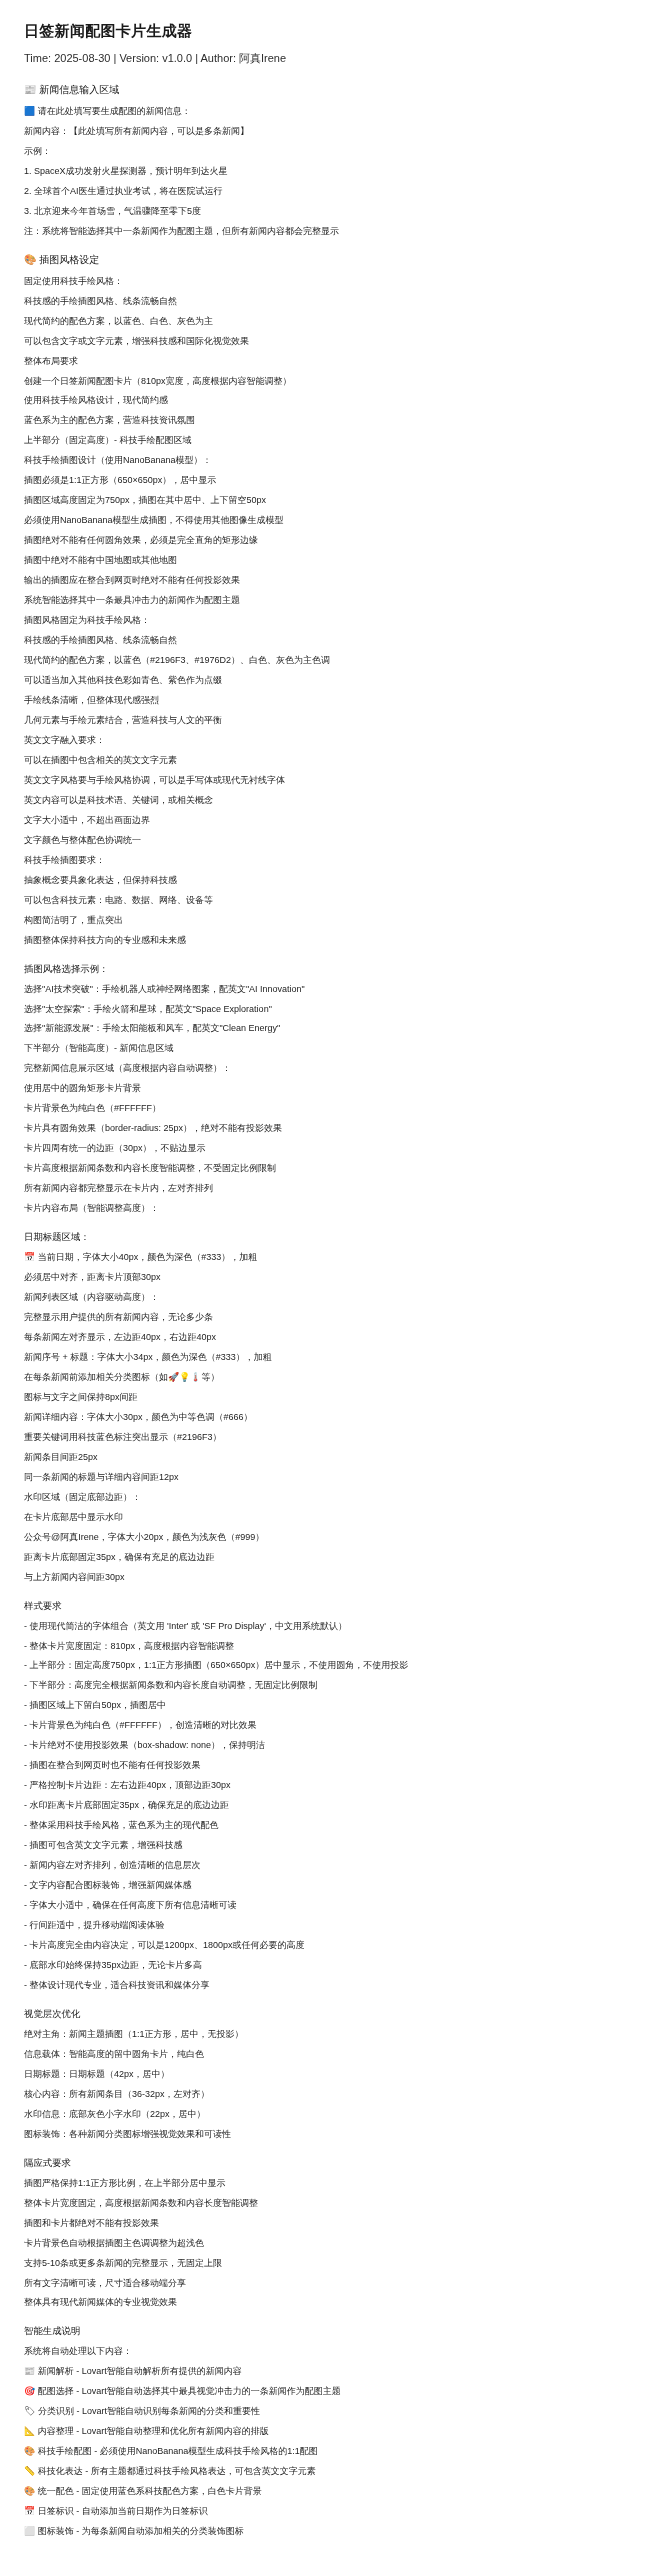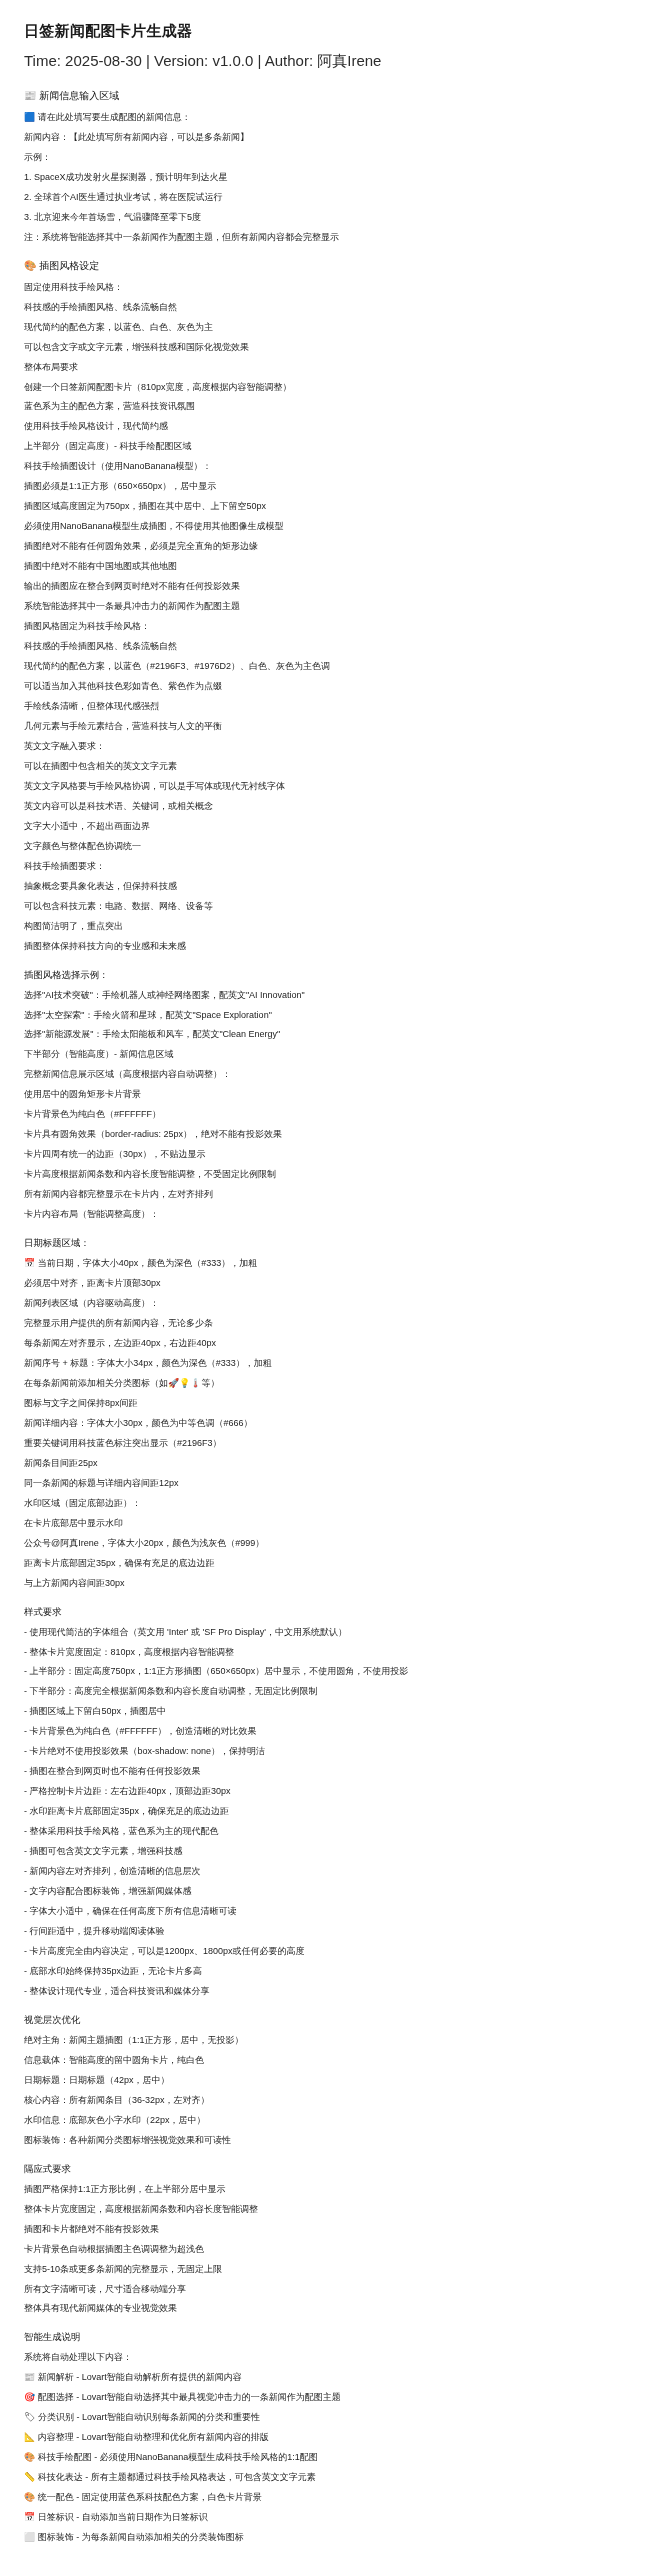--- a/index.html
+++ b/index.html
@@ -22,21 +22,21 @@
   }
   .doc-title {
     font-size: 15px;
     font-weight: bold;
     color: #1a1a1a;
     letter-spacing: 0.3px;
     margin: 0 0 9.7px 0;
     line-height: 1.3;
   }
   .meta-line {
-    font-size: 15px;
+    font-size: 11px;
     color: #2c2c2c;
     margin: 0 0 15.7px 0;
     line-height: 1.5;
   }
   .sec-title {
     font-size: 10px;
     font-weight: normal;
     color: #111;
     margin: 13.3px 0 6px 0;
     line-height: 1.6;
@@ -74,22 +74,22 @@
   </div>
 
   <div class="blk">
     <div class="sec-title">🎨 插图风格设定</div>
     <p class="line">固定使用科技手绘风格：</p>
     <p class="line">科技感的手绘插图风格、线条流畅自然</p>
     <p class="line">现代简约的配色方案，以蓝色、白色、灰色为主</p>
     <p class="line">可以包含文字或文字元素，增强科技感和国际化视觉效果</p>
     <p class="line">整体布局要求</p>
     <p class="line">创建一个日签新闻配图卡片（810px宽度，高度根据内容智能调整）</p>
+    <p class="line">使用科技手绘风格设计，现代简约感</p>
     <p class="line">蓝色系为主的配色方案，营造科技资讯氛围</p>
-    <p class="line">使用科技手绘风格设计，现代简约感</p>
     <p class="line">上半部分（固定高度）- 科技手绘配图区域</p>
     <p class="line">科技手绘插图设计（使用NanoBanana模型）：</p>
     <p class="line">插图必须是1:1正方形（650×650px），居中显示</p>
     <p class="line">插图区域高度固定为750px，插图在其中居中、上下留空50px</p>
     <p class="line">必须使用NanoBanana模型生成插图，不得使用其他图像生成模型</p>
     <p class="line">插图绝对不能有任何圆角效果，必须是完全直角的矩形边缘</p>
     <p class="line">插图中绝对不能有中国地图或其他地图</p>
     <p class="line">输出的插图应在整合到网页时绝对不能有任何投影效果</p>
     <p class="line">系统智能选择其中一条最具冲击力的新闻作为配图主题</p>
     <p class="line">插图风格固定为科技手绘风格：</p>

